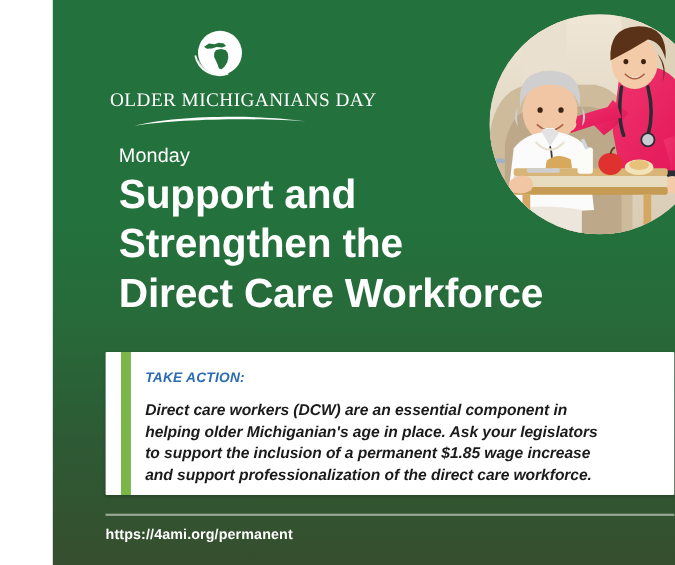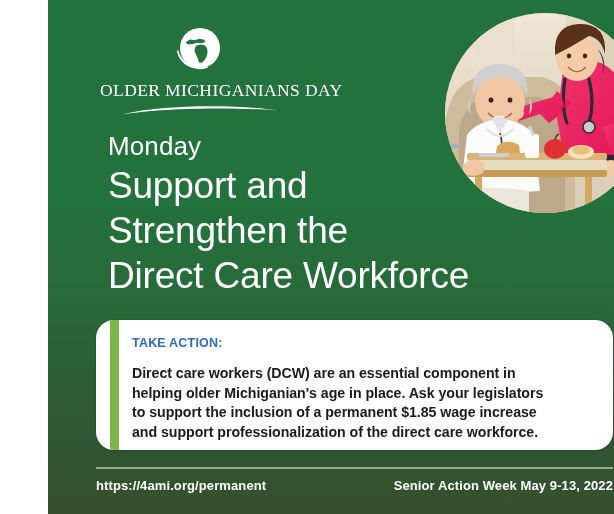--- a/index.html
+++ b/index.html
@@ -69,47 +69,48 @@
 
   
   .headline-block {
     position: absolute;
     left: 60px;
     top: 132px;
     width: 440px;
   }
   .kicker {
     color: #ffffff;
-    font-size: 26px;
+    font-size: 18px;
     font-weight: 300;
     line-height: 1.1;
     letter-spacing: 0.1px;
     margin: 0 0 2px 0;
   }
   .headline {
     color: #ffffff;
     font-size: 37px;
-    font-weight: 400;
+    font-weight: 700;
     line-height: 1.22;
     letter-spacing: -0.2px;
     margin: 0;
     white-space: pre-line;
   }
 
   
   .action-card {
     position: absolute;
     left: 48px;
     top: 320px;
     width: 517px;
     height: 130px;
     background: #ffffff;
-    border-radius: 18px;
+    border-radius: 1px;
     overflow: hidden;
     box-shadow: 0 1px 3px rgba(0,0,0,0.18);
+    font-style: italic;
   }
   .card-accent {
     position: absolute;
     left: 14px;
     top: 0;
     width: 9px;
     height: 100%;
     background: #7AB648;
   }
   .card-body {
@@ -279,15 +280,14 @@
       <div class="take-action">TAKE ACTION:</div>
       <div class="card-text">Direct care workers (DCW) are an essential component in
 helping older Michiganian's age in place.  Ask your legislators
 to support the inclusion of a permanent $1.85 wage increase
 and support professionalization of the direct care workforce.</div>
     </div>
   </div>
 
   <div class="footer-rule"></div>
   <a class="footer-left" href="#" style="text-decoration:none;">https://4ami.org/permanent</a>
-  <div class="footer-right">Senior Action Week May 9-13, 2022</div>
 
 </div>
 
 </body></html>

